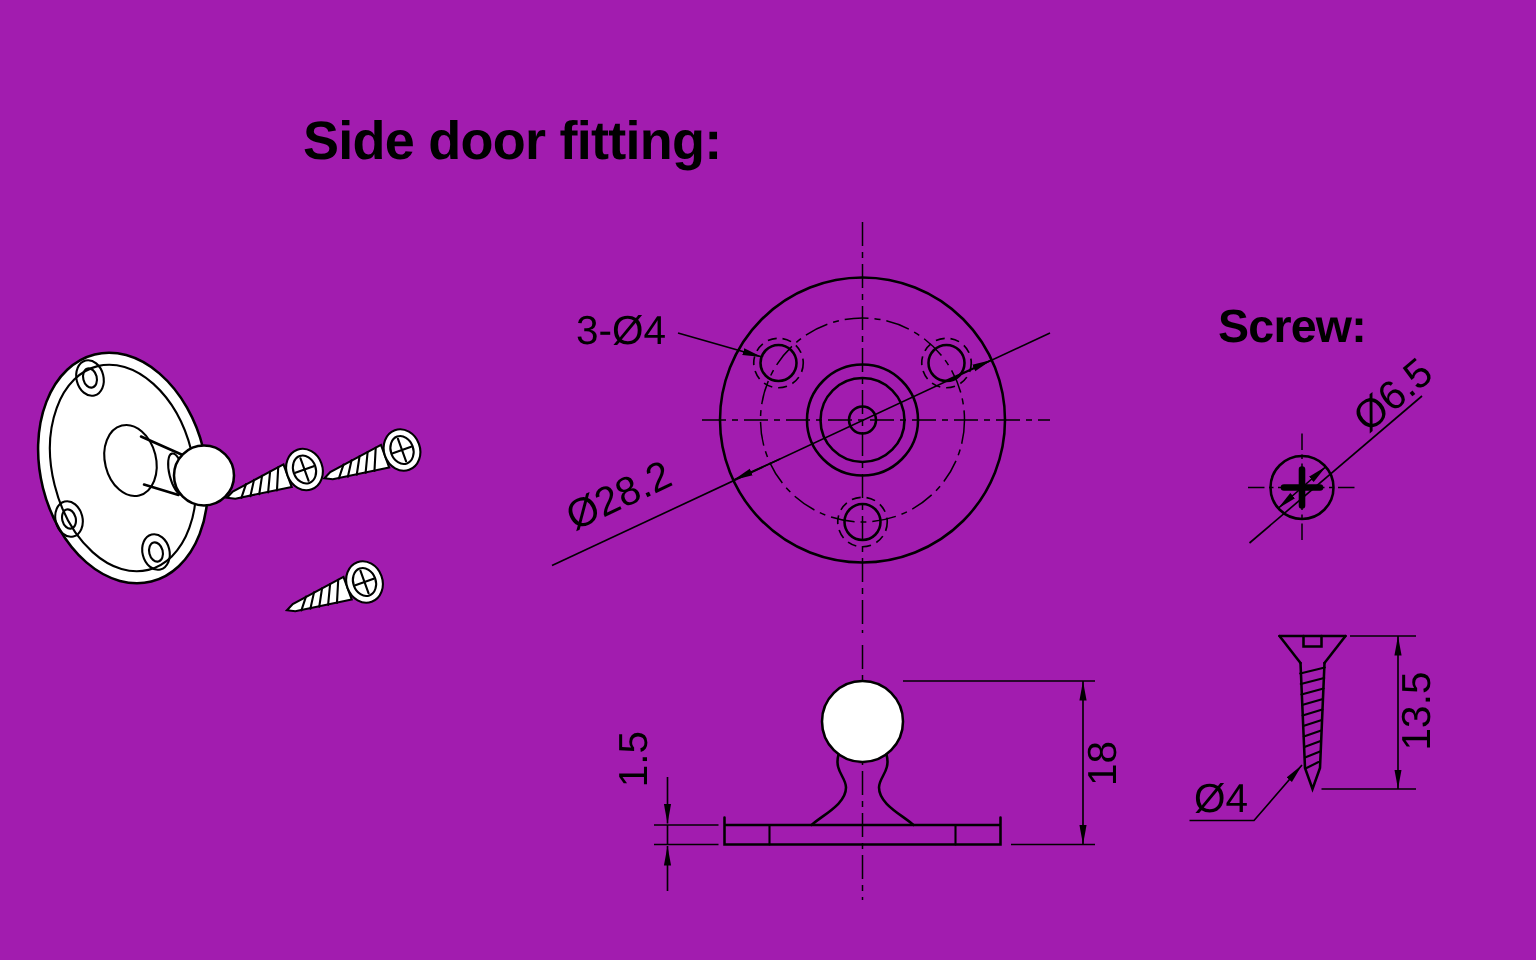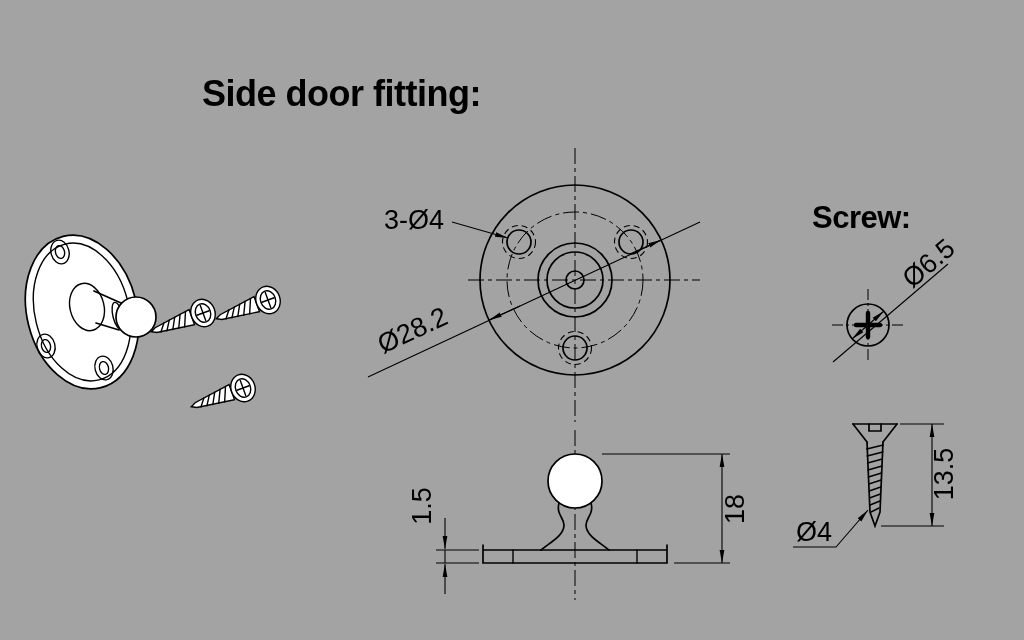--- a/index.html
+++ b/index.html
@@ -1,16 +1,16 @@
 <!DOCTYPE html>
 <html><head>
 <meta charset="utf-8">
 <style>
   html,body{margin:0;padding:0;background:#fff;}
-  #stage{position:relative;width:1024px;height:640px;background:#a3a3a3;overflow:hidden;
+  #stage{position:relative;width:1024px;height:640px;background:#a21caf;overflow:hidden;
          font-family:"Liberation Sans",sans-serif;}
   svg{display:block;}
   .obj  {fill:none;stroke:#000;stroke-width:1.7;stroke-linecap:round;}
   .obj2 {fill:none;stroke:#000;stroke-width:1.4;stroke-linecap:round;}
   .objw {fill:#fff;stroke:#000;stroke-width:1.7;}
   .objw2{fill:#fff;stroke:#000;stroke-width:1.4;}
   .thin {fill:none;stroke:#000;stroke-width:1.1;}
   .cl   {fill:none;stroke:#000;stroke-width:1;stroke-dasharray:16 4 4 4;}
   .cls  {fill:none;stroke:#000;stroke-width:1;stroke-dasharray:11 3 3 3;}
   .hid  {fill:none;stroke:#000;stroke-width:1.1;stroke-dasharray:6 4;}

